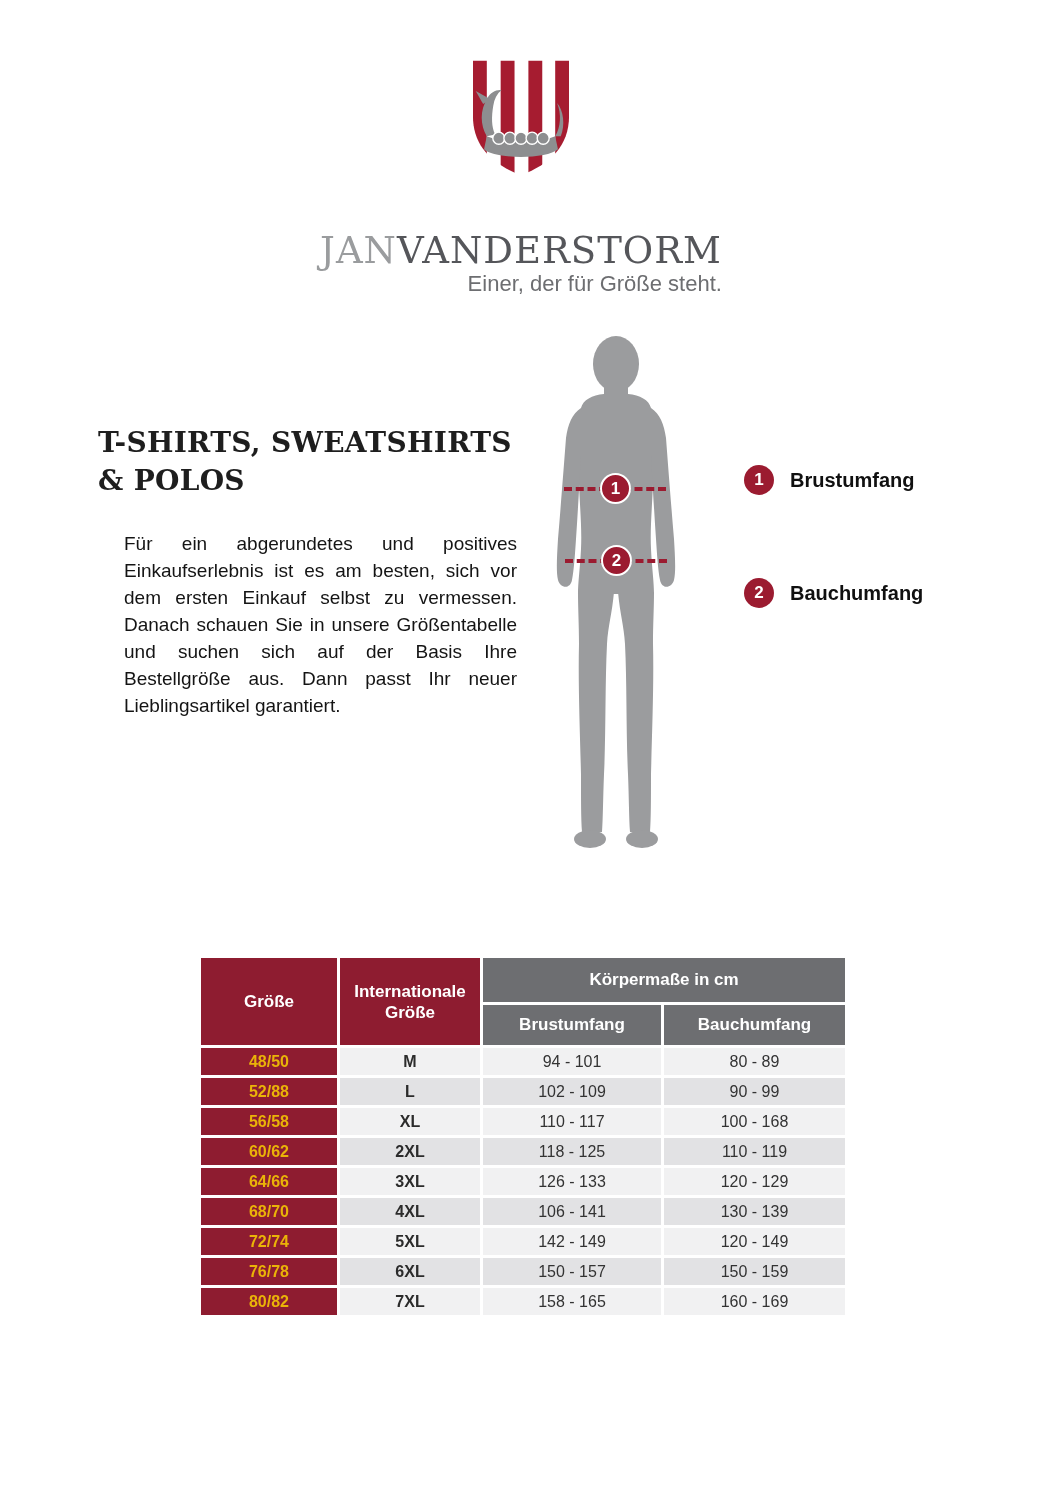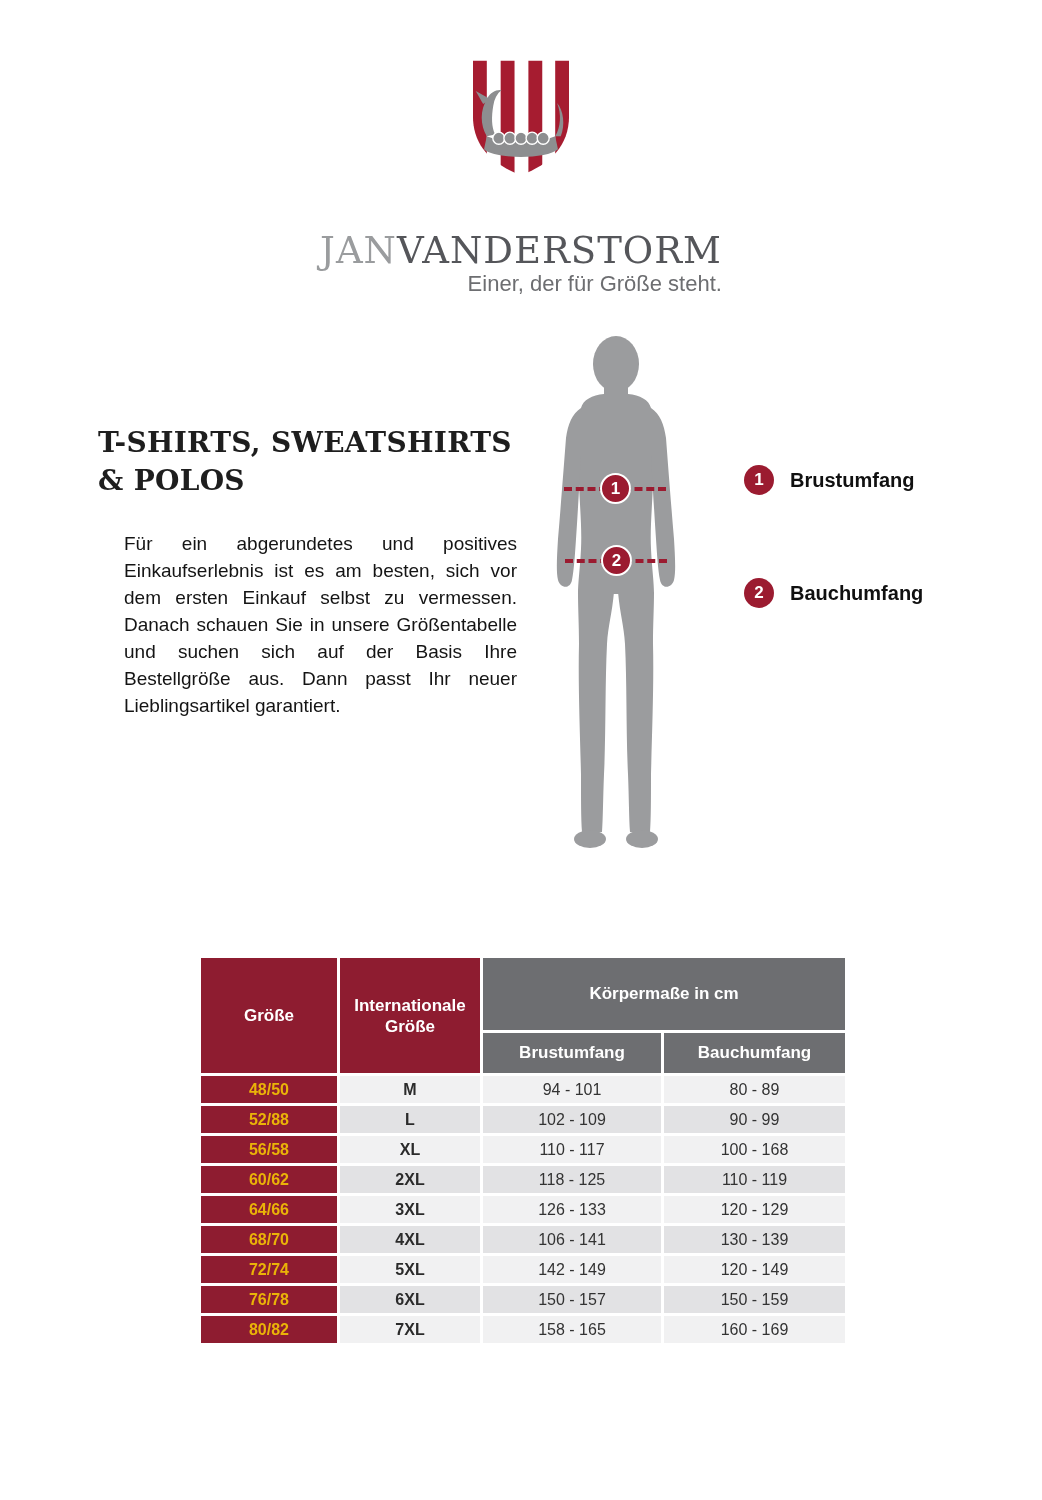--- a/index.html
+++ b/index.html
@@ -61,21 +61,21 @@
   .legend-label { font-size:20px; font-weight:bold; color:#101010; }
 
   
   table.size-table {
     position:absolute; left:198px; top:955px; width:650px;
     border-collapse:separate; border-spacing:3px; table-layout:fixed;
   }
   .size-table td { text-align:center; vertical-align:middle; }
   td.h-maroon { background:#8e1c30; color:#ffffff; font-weight:bold; font-size:17px; line-height:21px; }
   td.h-gray   { background:#6d6e71; color:#ffffff; font-weight:bold; font-size:17px; }
-  td.top-h { height:72px; }
+  td.top-h { height:44px; }
   td.sub-h { height:40px; }
   tr.data td { height:27px; font-size:16px; color:#333333; }
   tr.data td.c-size { background:#8e1c30; color:#eab308; font-weight:bold; }
   tr.data td.c-intl { font-weight:bold; color:#2b2b2b; }
   tr.data:nth-child(odd)  td.c-bg { background:#f1f1f2; }
   tr.data:nth-child(even) td.c-bg { background:#e2e2e4; }
 </style>
 </head>
 <body>
 

